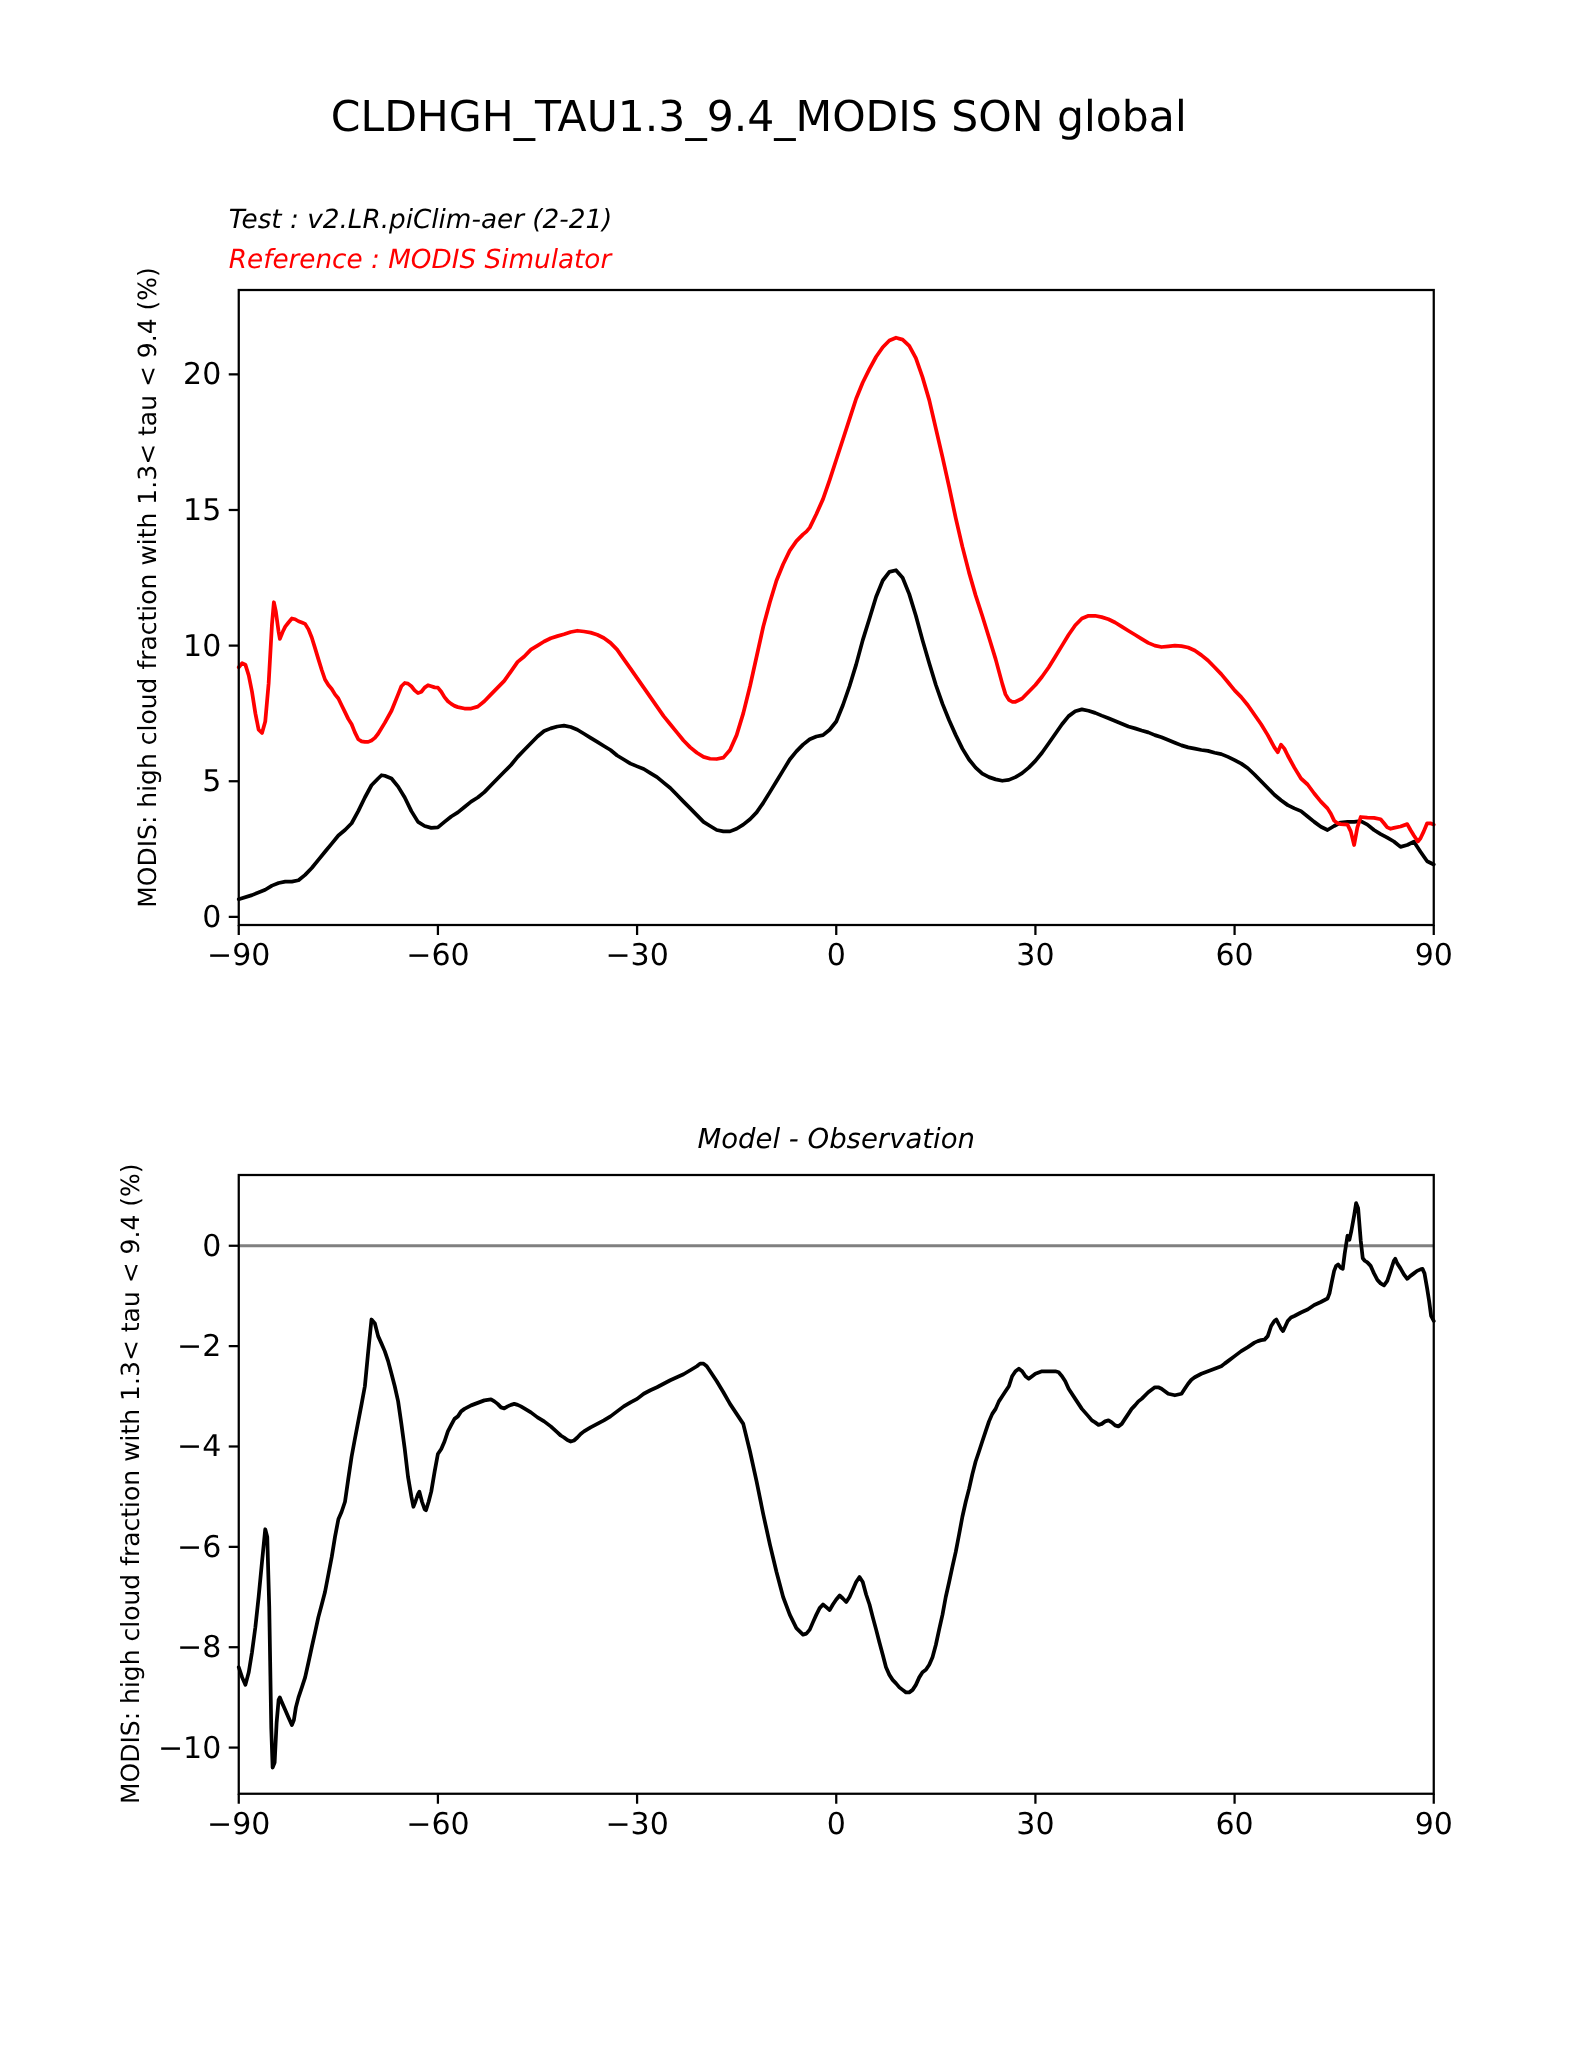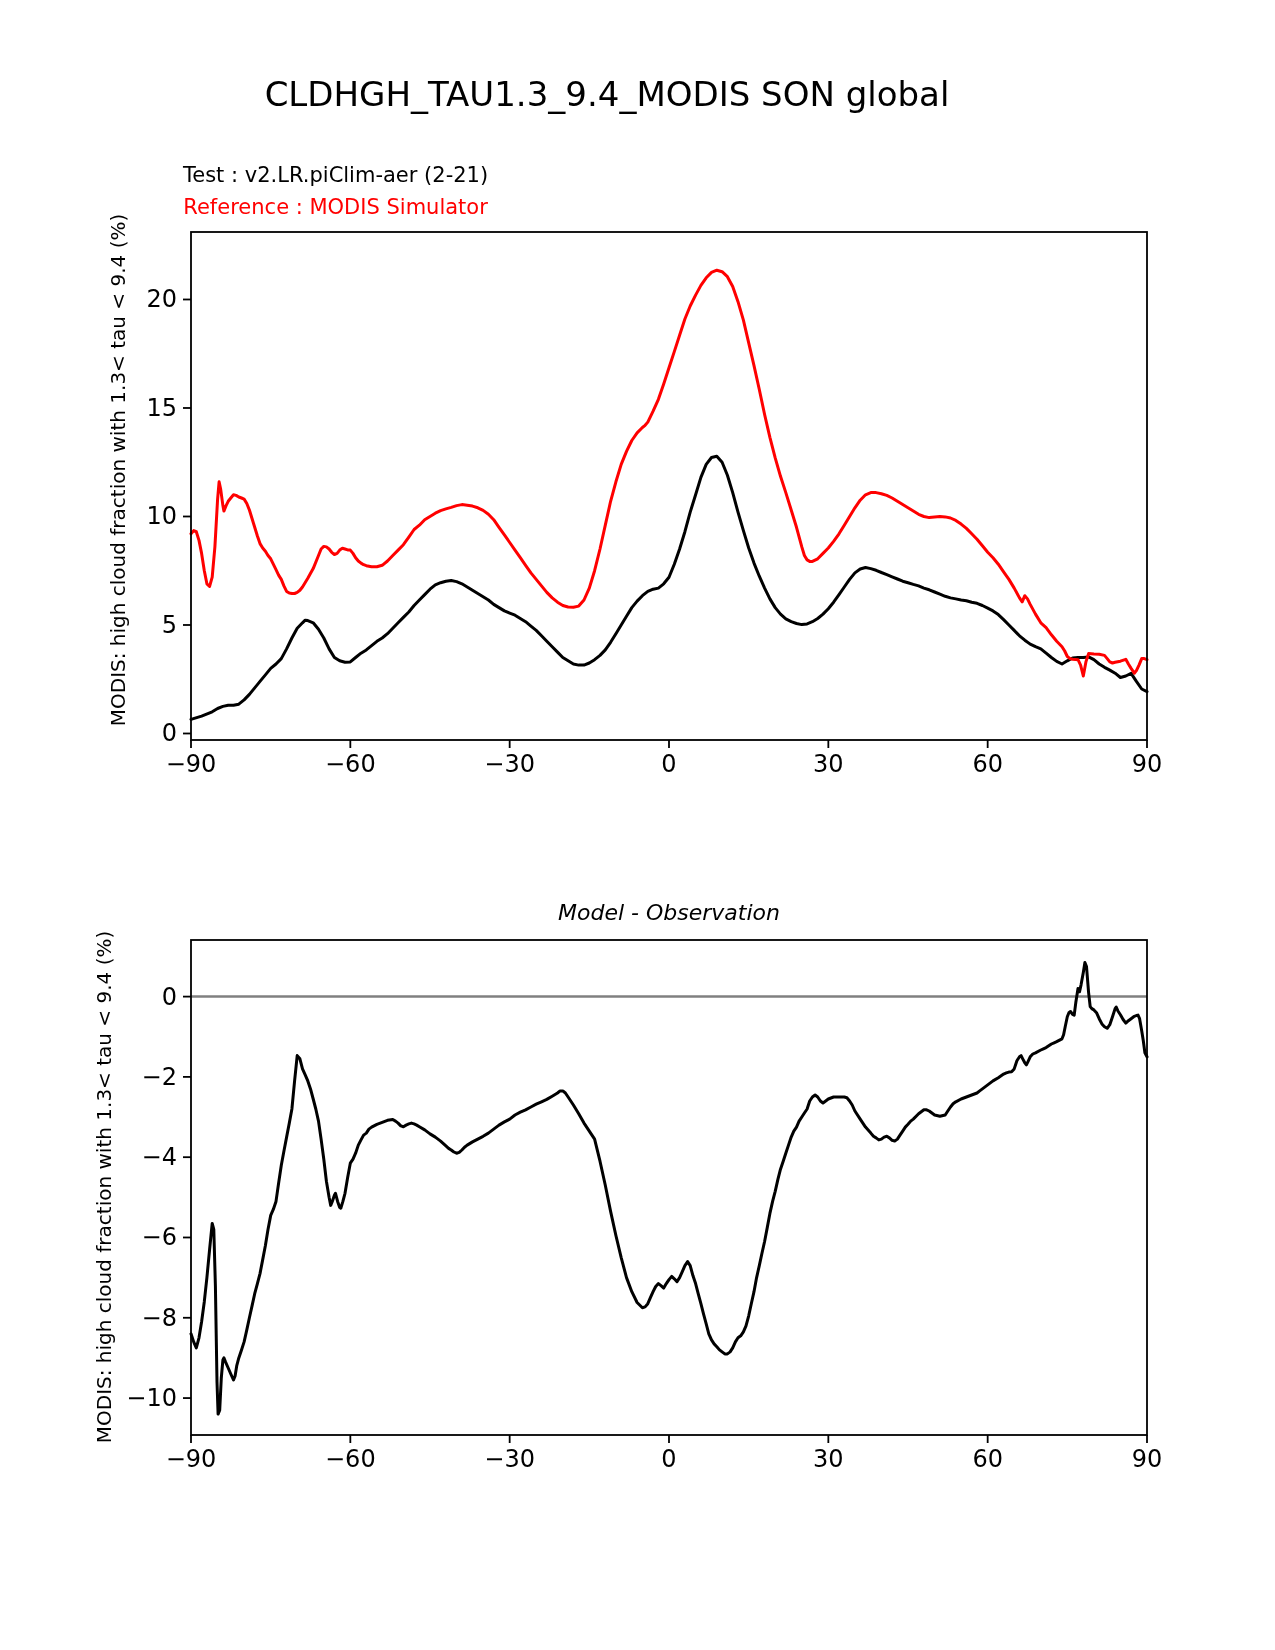--- a/index.html
+++ b/index.html
@@ -1,23 +1,23 @@
 <!DOCTYPE html>
 <html><head>
 <meta charset="utf-8">
 <style>
   html,body{margin:0;padding:0;background:#fff;}
   .page{position:relative;width:1183px;height:1650px;background:#ffffff;overflow:hidden;
         font-family:"DejaVu Sans","Liberation Sans",sans-serif;color:#000;}
   .fig-title{position:absolute;top:74px;left:0;width:1214px;text-align:center;
              font-size:34px;white-space:nowrap;}
   .legend{position:absolute;left:183px;top:159px;}
-  .legend-line{font-size:21px;line-height:32px;white-space:nowrap;}
+  .legend-line{font-size:21px;line-height:32px;white-space:nowrap;font-style:italic;}
   .legend-test{color:#000000;}
-  .legend-ref{color:#ff0000;text-align:center;}
+  .legend-ref{color:#ff0000;}
   .ylabel{position:absolute;font-size:20px;white-space:nowrap;
           transform:translate(-50%,-50%) rotate(-90deg);}
   .ylabel-top{left:118px;top:470px;}
   .ylabel-bottom{left:104px;top:1187px;}
   .subplot-title{position:absolute;left:669px;top:912px;font-size:22px;white-space:nowrap;
                  transform:translate(-50%,-50%);font-style:italic;}
   svg{position:absolute;left:0;top:0;}
   svg text{font-family:"DejaVu Sans","Liberation Sans",sans-serif;}
 </style>
 </head>

